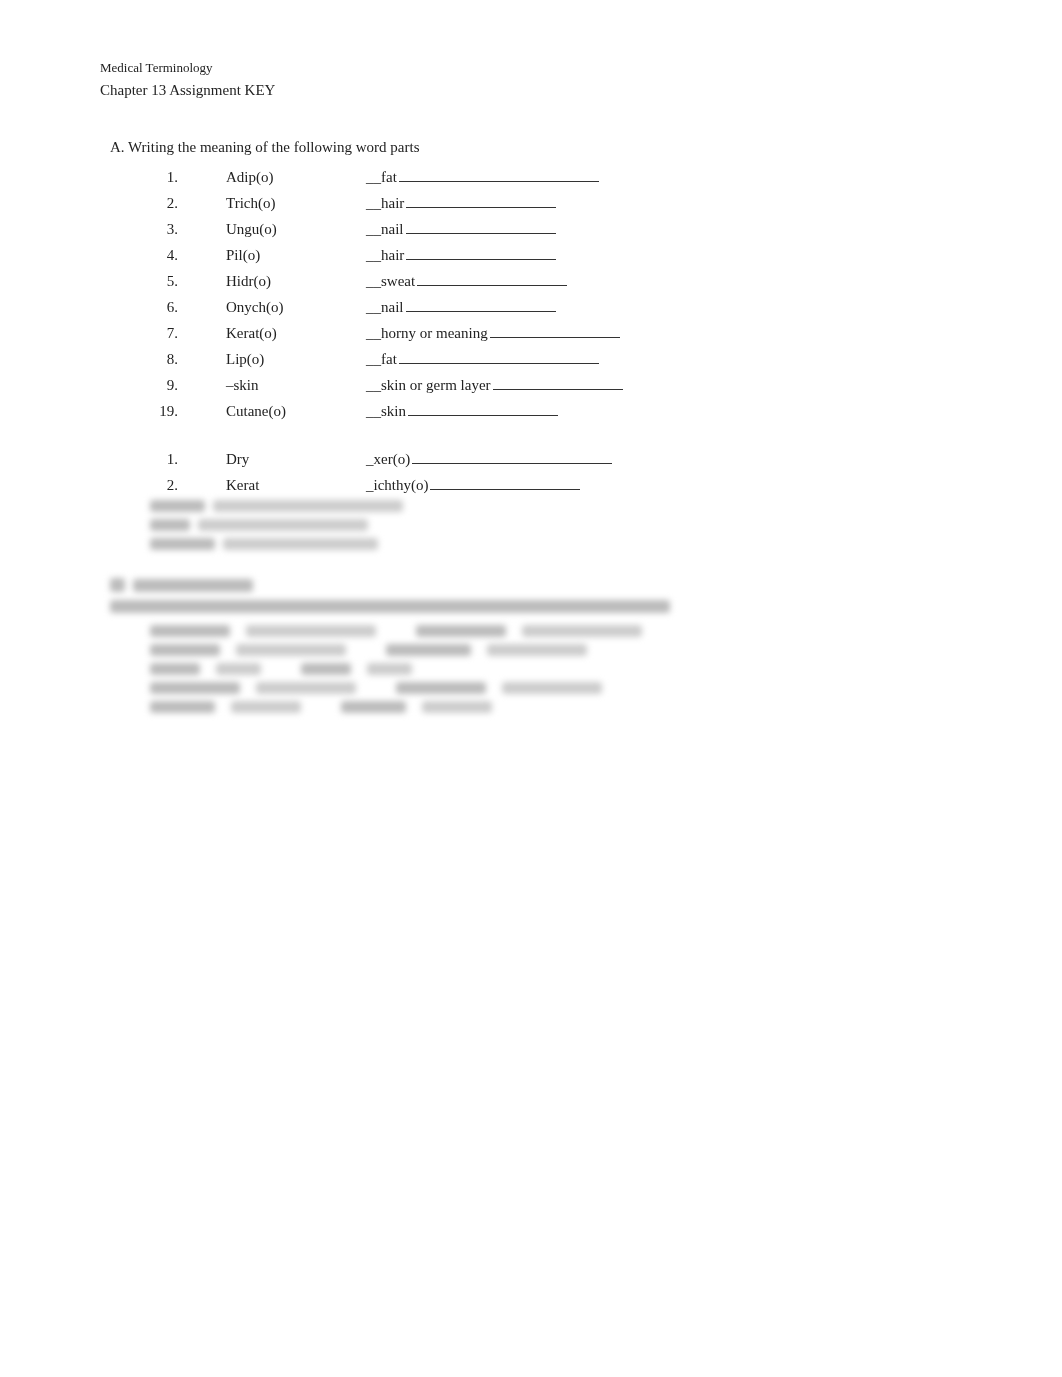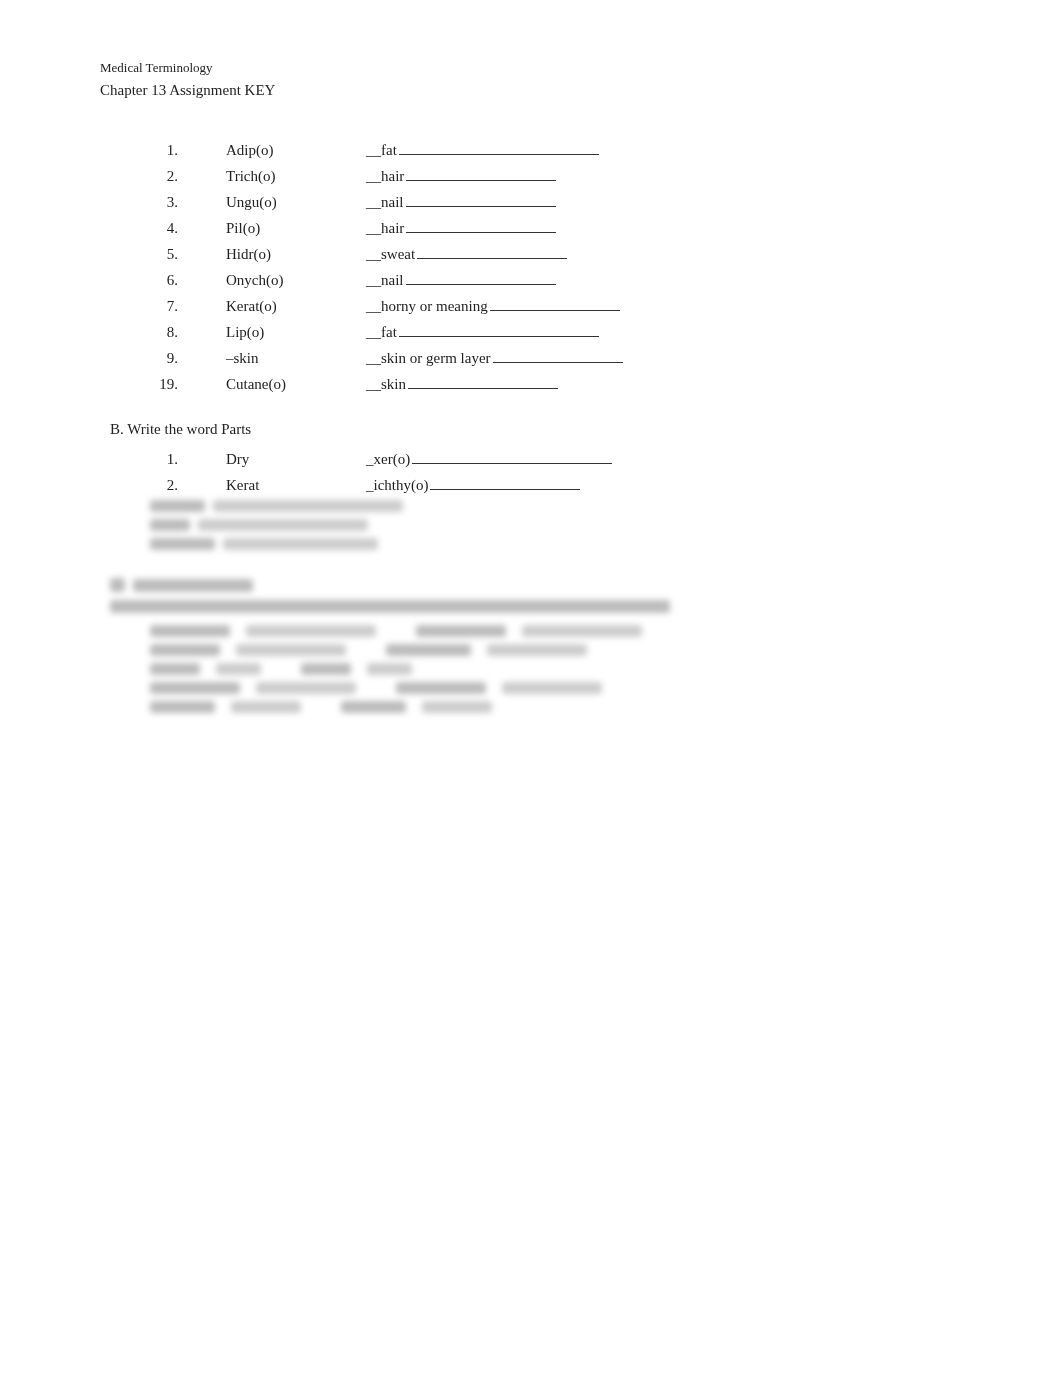--- a/index.html
+++ b/index.html
@@ -134,20 +134,21 @@
     }
 
   </style>
 </head>
 <body>
 
 <div class="doc-title">Medical Terminology</div>
 <div class="doc-subtitle">Chapter 13 Assignment KEY</div>
 
 <div class="section">
+  <div class="section-header">A.  Writing the meaning of the following word parts</div>
 
   <ul class="items-list">
 
     <li>
       <span class="item-number">1.</span>
       <span class="item-term">Adip(o)</span>
       <span class="item-answer">
         <span class="answer-prefix">__</span>
           <span class="answer-text">fat</span>
           <span class="underline-field underline-field-long"></span>
@@ -241,21 +242,20 @@
         <span class="answer-prefix">__</span>
           <span class="answer-text">skin</span>
           <span class="underline-field underline-field-medium"></span>
       </span>
     </li>
 
   </ul>
 </div>
 
 <div class="section">
-  <div class="section-header">B.  Write the word Parts</div>
 
   <ul class="items-list">
 
     <li>
       <span class="item-number">1.</span>
       <span class="item-term">Dry</span>
       <span class="item-answer">
         <span class="answer-prefix">_</span>
           <span class="answer-text">xer(o)</span>
           <span class="underline-field underline-field-long"></span>

